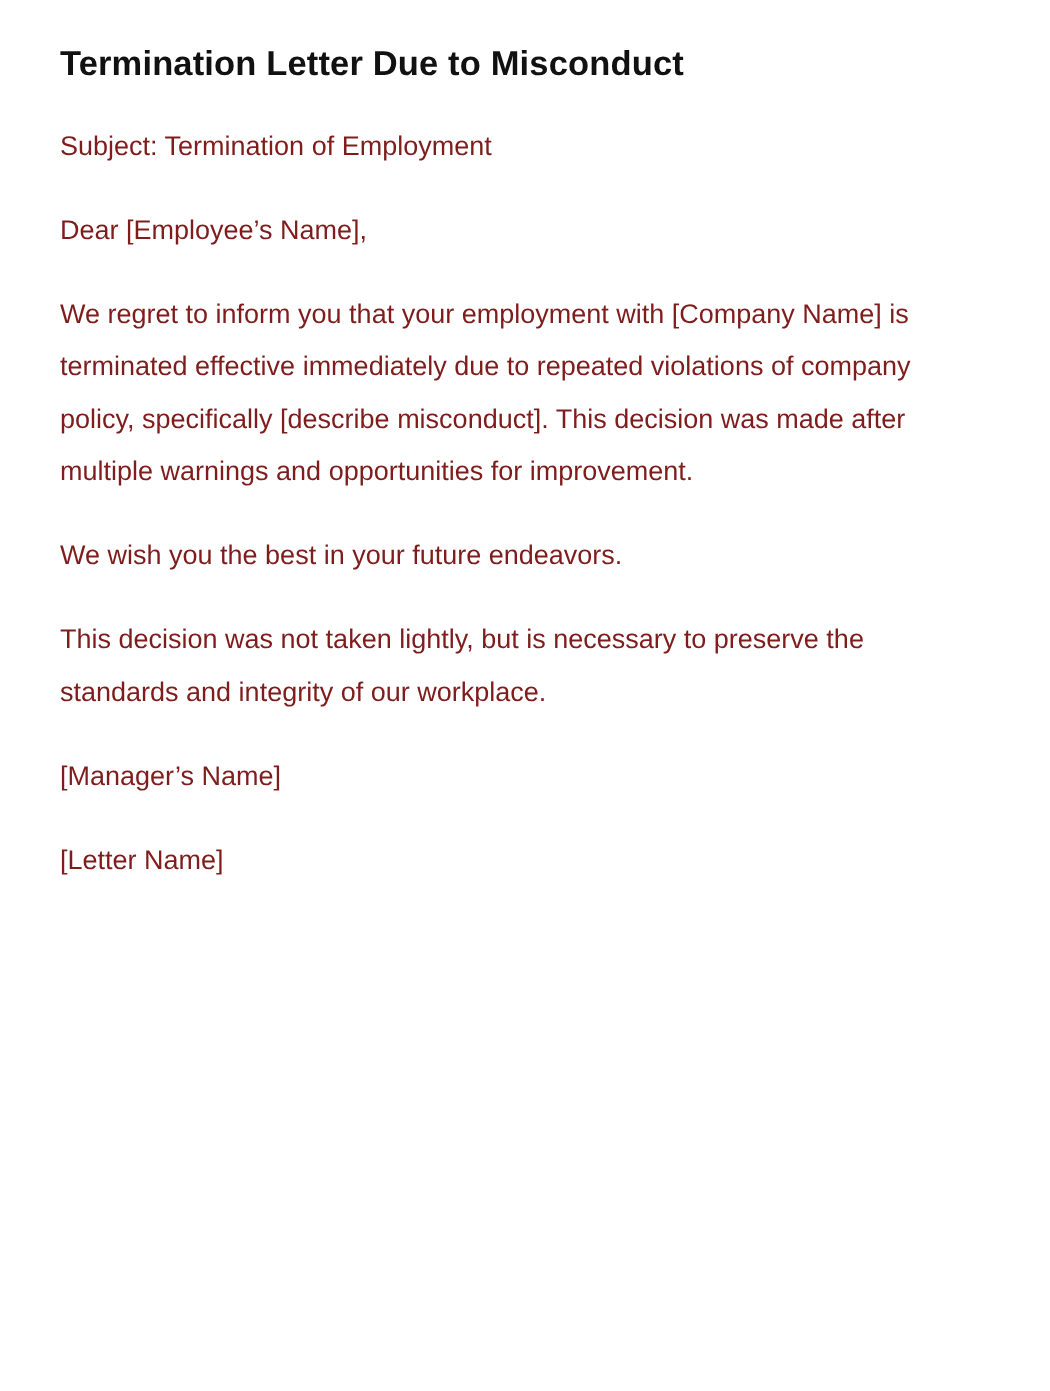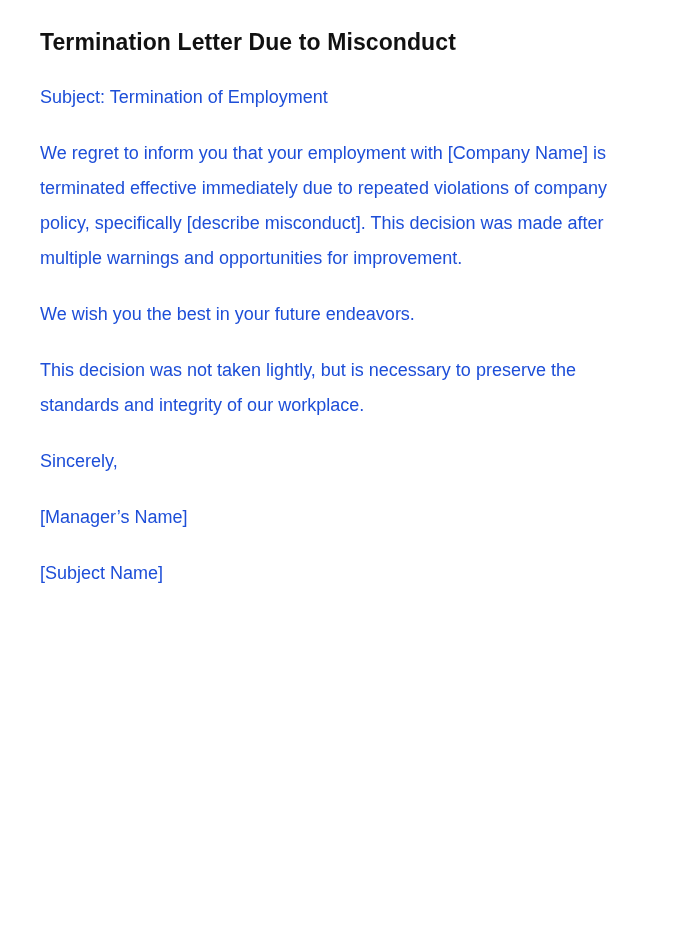--- a/index.html
+++ b/index.html
@@ -19,41 +19,41 @@
     font-size: 23px;
     font-weight: 700;
     color: #111111;
     line-height: 1.3;
     margin-bottom: 22px;
     letter-spacing: 0.1px;
   }
   .doc-paragraph {
     font-size: 18px;
     font-weight: 400;
-    color: #1d4ed8;
+    color: #7f1d1d;
     line-height: 35px;
     margin-bottom: 21px;
     max-width: 596px;
   }
 </style>
 </head>
 <body>
 
 <div class="page">
   <h1 class="doc-title">Termination Letter Due to Misconduct</h1>
 
   <p class="doc-paragraph">Subject: Termination of Employment</p>
 
+  <p class="doc-paragraph">Dear [Employee’s Name],</p>
 
   <p class="doc-paragraph">We regret to inform you that your employment with [Company Name] is terminated effective immediately due to repeated violations of company policy, specifically [describe misconduct]. This decision was made after multiple warnings and opportunities for improvement.</p>
 
 
   <p class="doc-paragraph">We wish you the best in your future endeavors.</p>
 
   <p class="doc-paragraph">This decision was not taken lightly, but is necessary to preserve the standards and integrity of our workplace.</p>
 
-  <p class="doc-paragraph">Sincerely,</p>
 
   <p class="doc-paragraph">[Manager’s Name]</p>
 
 
-  <p class="doc-paragraph">[Subject Name]</p>
+  <p class="doc-paragraph">[Letter Name]</p>
 </div>
 
 </body></html>

